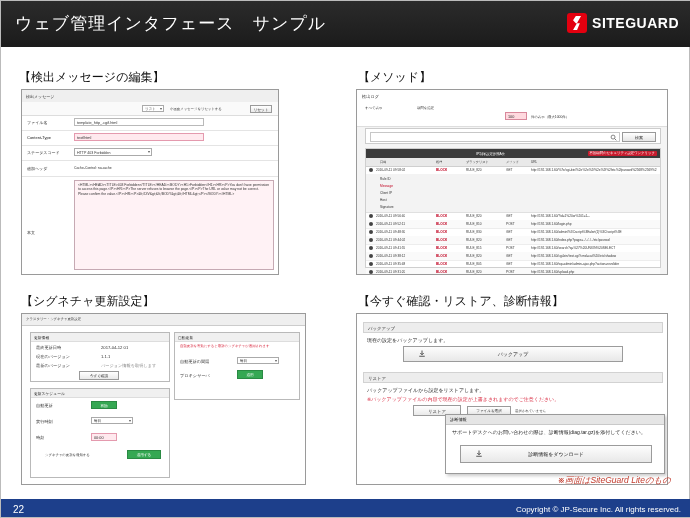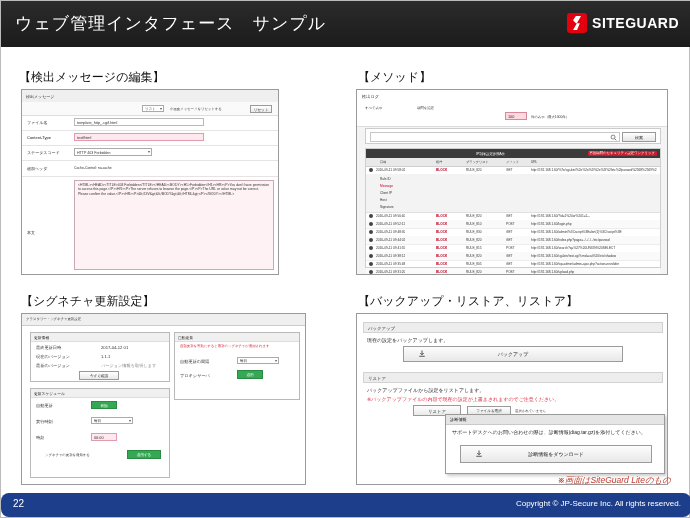--- a/index.html
+++ b/index.html
@@ -27,23 +27,22 @@
     width:20px;height:20px;border-radius:3px;background:#e3000f;position:relative;
   }
   .logo-mark:after{
     content:"";position:absolute;left:6px;top:3px;width:8px;height:14px;background:#fff;
     clip-path:polygon(100% 0,35% 0,0 30%,35% 52%,85% 52%,50% 100%,0 100%);
   }
   .logo-text{color:#fff;font-size:14px;font-weight:bold;letter-spacing:.5px;}
 
   
   .footer{
-    position:absolute;left:0;bottom:0;width:690px;height:24px;
+    position:absolute;left:0;bottom:0;width:690px;height:18px;
     background:#1d3f8b;
-    border-radius:8px;
   }
   .footer-page{position:absolute;left:12px;top:5px;color:#fff;font-size:10px;}
   .footer-copy{position:absolute;right:10px;top:6px;color:#fff;font-size:8px;}
 
   
   .sec-title{position:absolute;font-size:12px;color:#111;}
 
   
   .panel{position:absolute;background:#fff;border:1px solid #9a9a9a;box-sizing:border-box;overflow:hidden;}
 
@@ -115,21 +114,21 @@
     <div class="header-title">ウェブ管理インタフェース　サンプル</div>
     <div class="logo">
       <div class="logo-mark"></div>
       <div class="logo-text">SITEGUARD</div>
     </div>
   </div>
 
   <div class="sec-title" style="left:18px;top:68px;">【検出メッセージの編集】</div>
   <div class="sec-title" style="left:357px;top:68px;">【メソッド】</div>
   <div class="sec-title" style="left:20px;top:292px;">【シグネチャ更新設定】</div>
-  <div class="sec-title" style="left:357px;top:292px;">【バックアップ・リストア、リストア】</div>
+  <div class="sec-title" style="left:357px;top:292px;">【今すぐ確認・リストア、診断情報】</div>
 
   <div class="panel" id="p1">
     <div class="p1-head">
       <div class="tiny">検出メッセージ</div>
     </div>
 
     <div class="p1-toolrow">
       <div class="sel" style="left:120px;top:3px;width:22px;height:7px;">リスト</div>
       <div class="tiny" style="position:absolute;left:148px;top:4.5px;">小画面メッセージをリセットする</div>
       <div class="btn-xs" style="left:228px;top:3px;width:22px;height:8px;">リセット</div>

